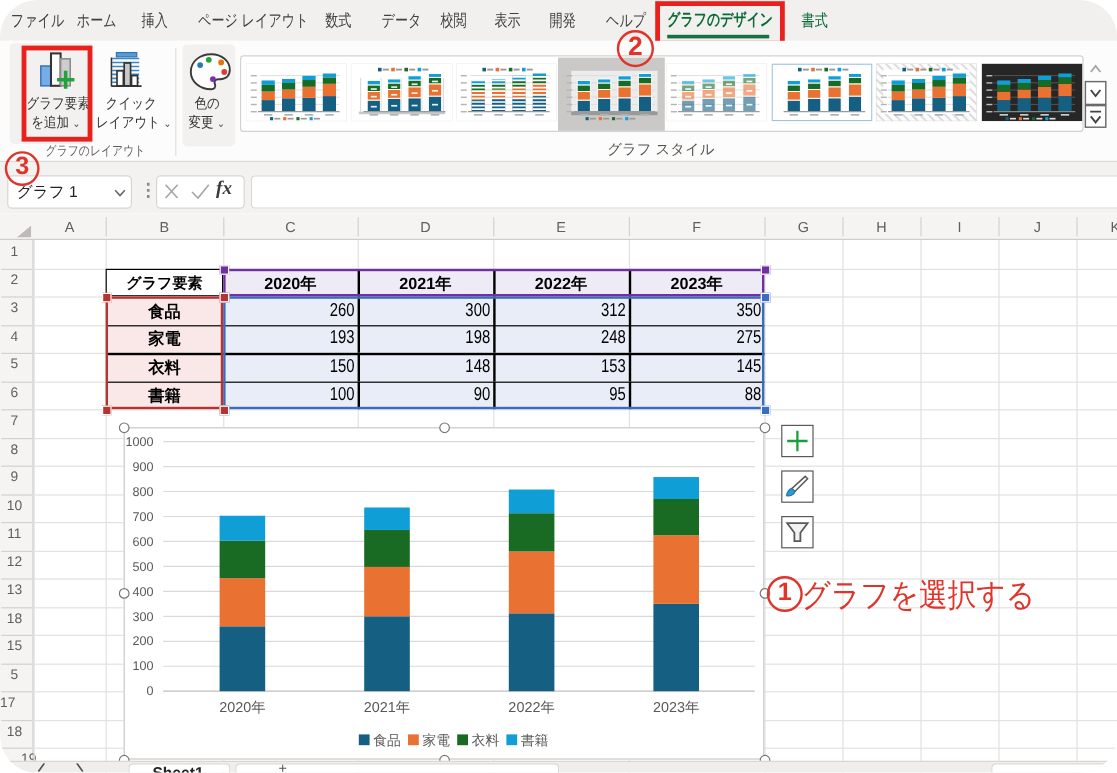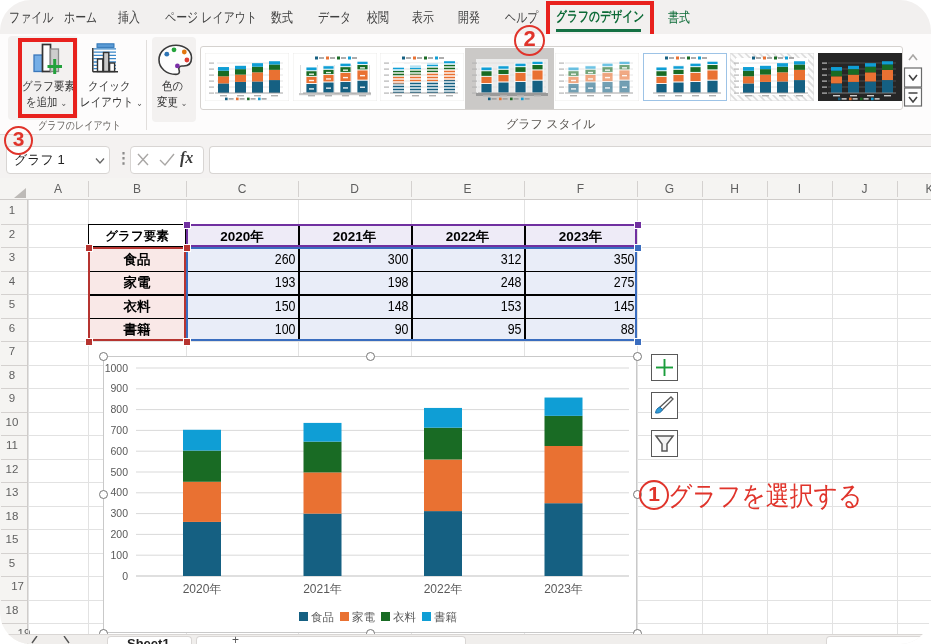--- a/index.html
+++ b/index.html
@@ -554,21 +554,21 @@
 <div class="abs" style="left:0px;top:462.5px;width:24px;font-size:11.5px;color:#5f5f5f;text-align:center;">12</div>
 <div class="abs" style="left:1px;top:482px;width:26px;height:1px;background:#d4d1cf;"></div>
 <div class="abs" style="left:0px;top:486px;width:24px;font-size:11.5px;color:#5f5f5f;text-align:center;">13</div>
 <div class="abs" style="left:1px;top:505.5px;width:26px;height:1px;background:#d4d1cf;"></div>
 <div class="abs" style="left:0px;top:509.5px;width:24px;font-size:11.5px;color:#5f5f5f;text-align:center;">18</div>
 <div class="abs" style="left:1px;top:529px;width:26px;height:1px;background:#d4d1cf;"></div>
 <div class="abs" style="left:0px;top:533px;width:24px;font-size:11.5px;color:#5f5f5f;text-align:center;">15</div>
 <div class="abs" style="left:1px;top:552.5px;width:26px;height:1px;background:#d4d1cf;"></div>
 <div class="abs" style="left:0px;top:556.5px;width:24px;font-size:11.5px;color:#5f5f5f;text-align:center;">5</div>
 <div class="abs" style="left:1px;top:576px;width:26px;height:1px;background:#d4d1cf;"></div>
-<div class="abs" style="left:0px;top:580px;width:24px;font-size:11.5px;color:#5f5f5f;text-align:right;">17</div>
+<div class="abs" style="left:0px;top:580px;width:24px;font-size:11.5px;color:#5f5f5f;text-align:left;">17</div>
 <div class="abs" style="left:1px;top:599.5px;width:26px;height:1px;background:#d4d1cf;"></div>
 <div class="abs" style="left:0px;top:603.5px;width:24px;font-size:11.5px;color:#5f5f5f;text-align:center;">18</div>
 <div class="abs" style="left:1px;top:623px;width:26px;height:1px;background:#d4d1cf;"></div>
 <div class="abs" style="left:0px;top:627px;width:24px;font-size:11.5px;color:#5f5f5f;text-align:center;padding-left:12px;">19</div>
 
 <div class="abs" style="left:88px;top:200px;width:1px;height:444px;background:#e2e2e2;"></div>
 <div class="abs" style="left:186px;top:200px;width:1px;height:444px;background:#e2e2e2;"></div>
 <div class="abs" style="left:298px;top:200px;width:1px;height:444px;background:#e2e2e2;"></div>
 <div class="abs" style="left:411px;top:200px;width:1px;height:444px;background:#e2e2e2;"></div>
 <div class="abs" style="left:524px;top:200px;width:1px;height:444px;background:#e2e2e2;"></div>

